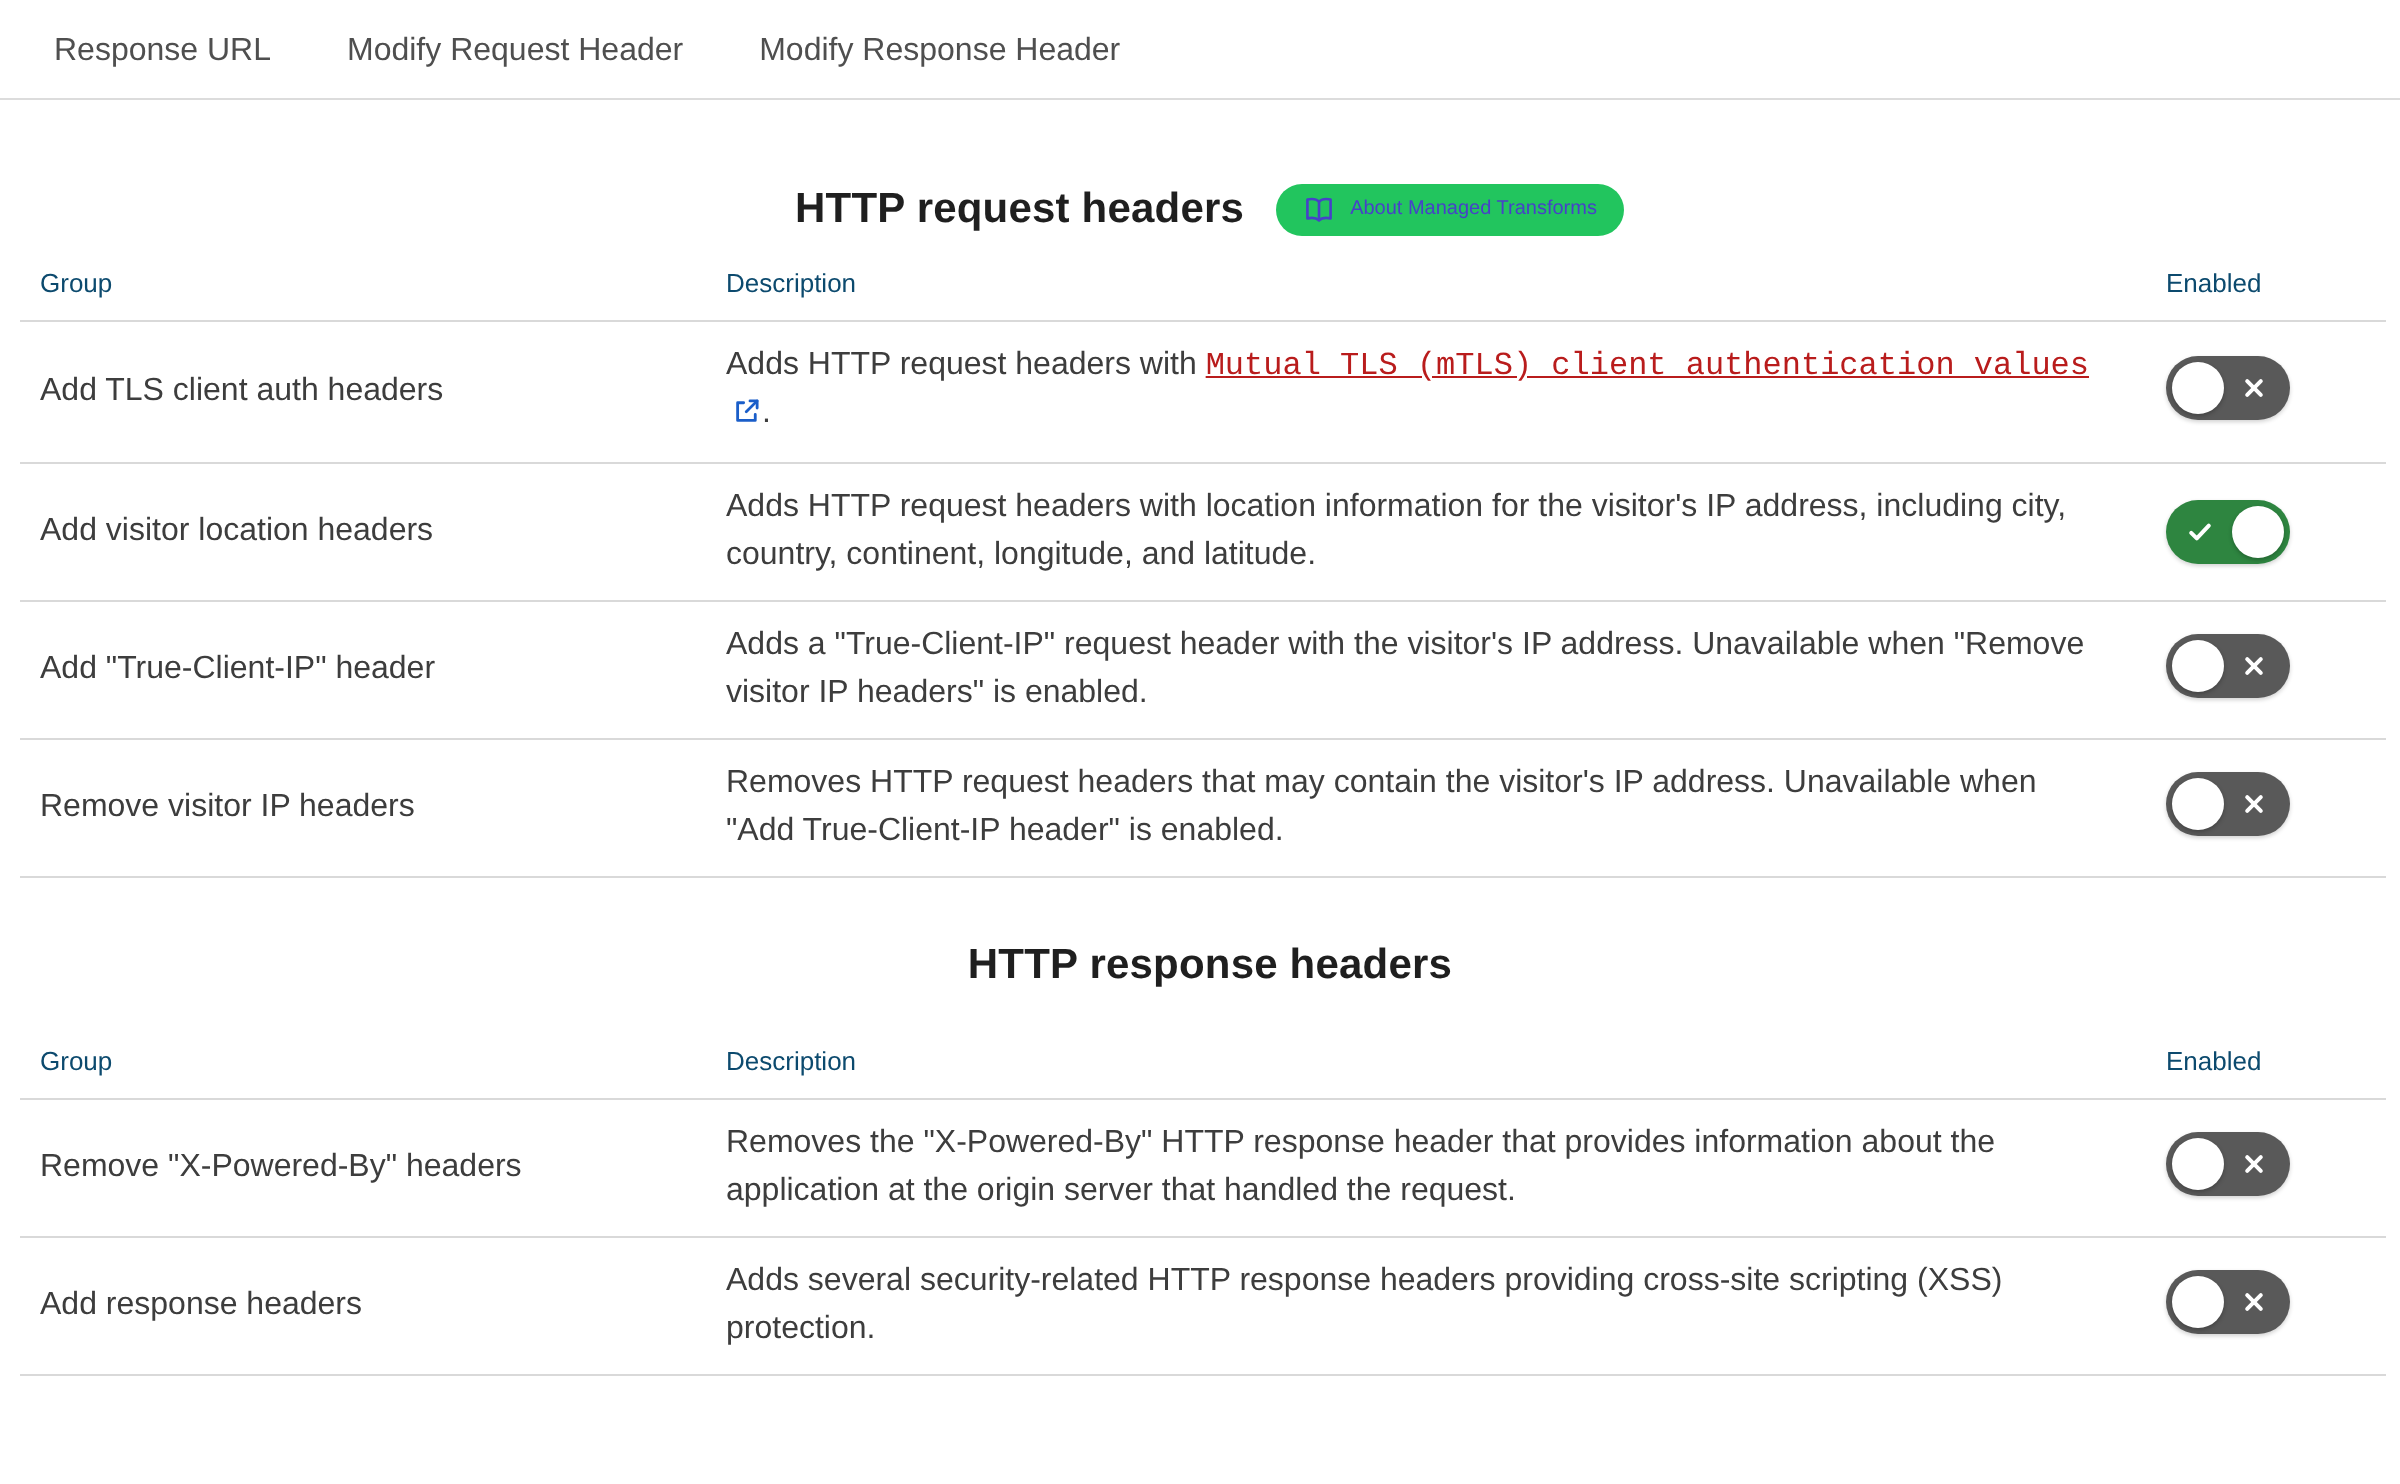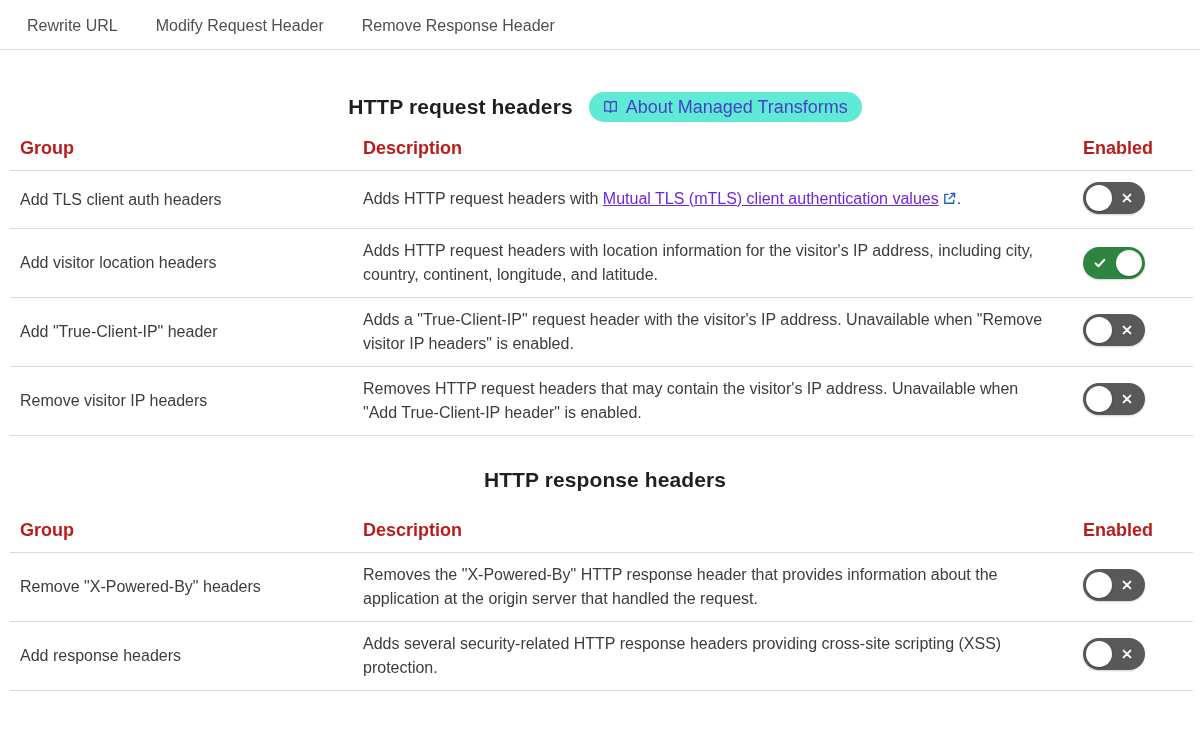--- a/index.html
+++ b/index.html
@@ -46,68 +46,69 @@
     font-size: 21px;
     font-weight: 700;
     color: #1f1f1f;
     letter-spacing: 0.1px;
   }
   .badge {
     display: inline-flex;
     align-items: center;
     gap: 8px;
     margin-left: 16px;
-    background: #5eead4;
+    background: #22c55e;
     color: #4741c9;
     border-radius: 15px;
     padding: 6px 14px;
-    font-size: 18px;
+    font-size: 10px;
     text-decoration: none;
     cursor: pointer;
     line-height: 1;
   }
   .badge svg { display: block; }
 
   
   table.mt-table {
     border-collapse: collapse;
     table-layout: fixed;
     width: 1183px;
     margin-left: 10px;
   }
   col.c-group   { width: 353px; }
   col.c-desc    { width: 700px; }
   col.c-enabled { width: 130px; }
   .mt-table th {
     text-align: left;
-    font-size: 18px;
-    font-weight: 700;
-    color: #b91c1c;
+    font-size: 13px;
+    font-weight: 400;
+    color: #0c4a6e;
     padding: 4px 0 11px 0;
     border-bottom: 1px solid #d9d9d9;
   }
   .mt-table th.col-group   { padding-left: 10px; }
   .mt-table th.col-enabled { padding-left: 20px; }
   .mt-table td {
     font-size: 16px;
     line-height: 24px;
     color: #3d3d3d;
     vertical-align: middle;
     border-bottom: 1px solid #d9d9d9;
     padding: 10px 0;
     height: 58px;
   }
   .mt-table td.col-group   { padding-left: 10px; padding-right: 14px; }
   .mt-table td.col-desc    { padding-right: 10px; }
   .mt-table td.col-enabled { padding-left: 20px; }
 
   .desc-link {
-    color: #6d28d9;
+    color: #b91c1c;
     text-decoration: underline;
     cursor: pointer;
+    font-family: Liberation Mono, monospace;
   }
   .ext-icon { display: inline-block; vertical-align: -2px; margin-left: 3px; }
 
   
   .toggle {
     appearance: none;
     border: none;
     display: inline-flex;
     align-items: center;
     justify-content: space-between;
@@ -131,23 +132,23 @@
   .toggle.off .t-icon { margin-right: 8px; }
   .toggle.on  { background: #2e8540; }
   .toggle.on  .t-icon { margin-left: 7px; }
 </style>
 </head>
 <body>
 
 <div class="page">
 
   <nav class="tabs" id="tab-bar">
-      <button class="tab">Rewrite URL</button>
+      <button class="tab">Response URL</button>
       <button class="tab">Modify Request Header</button>
-      <button class="tab">Remove Response Header</button>
+      <button class="tab">Modify Response Header</button>
     </nav>
 
   <section>
     <div class="section-head request">
       <h2 class="section-title">HTTP request headers</h2>
       <a class="badge">
         <span class="t-icon">
           <svg width="15" height="14" viewBox="0 0 16 15" fill="none" stroke="#4741c9" stroke-width="1.4" stroke-linejoin="round" stroke-linecap="round">
             <path d="M8 3 C6.6 1.6 4.2 1.4 1.8 1.9 V12 C4.2 11.5 6.6 11.7 8 13 C9.4 11.7 11.8 11.5 14.2 12 V1.9 C11.8 1.4 9.4 1.6 8 3 Z"></path>
             <line x1="8" y1="3" x2="8" y2="13"></line>

